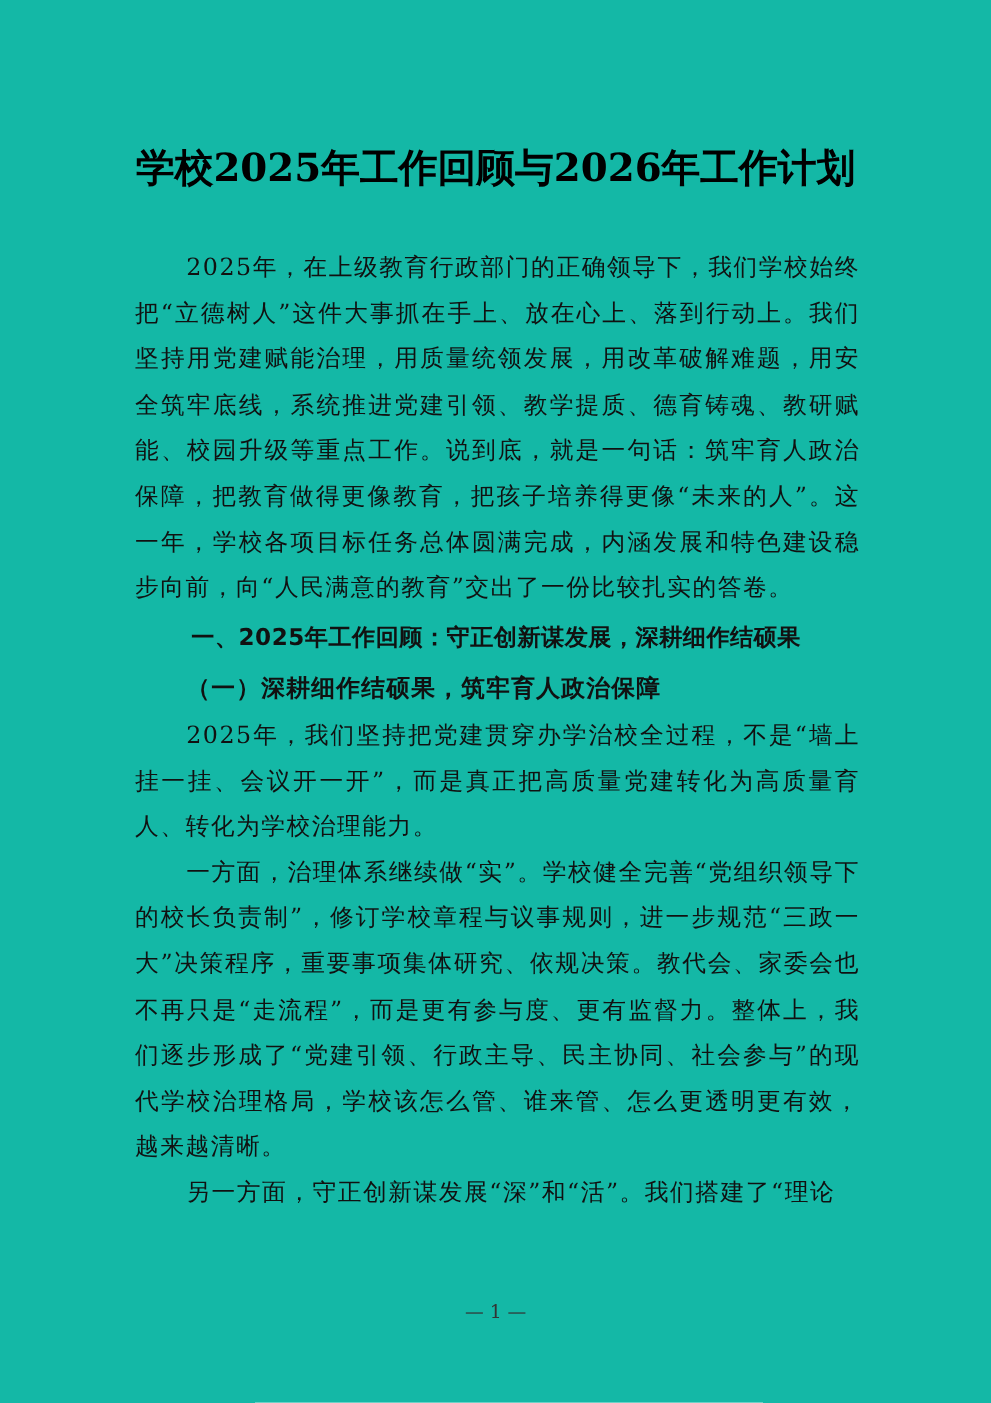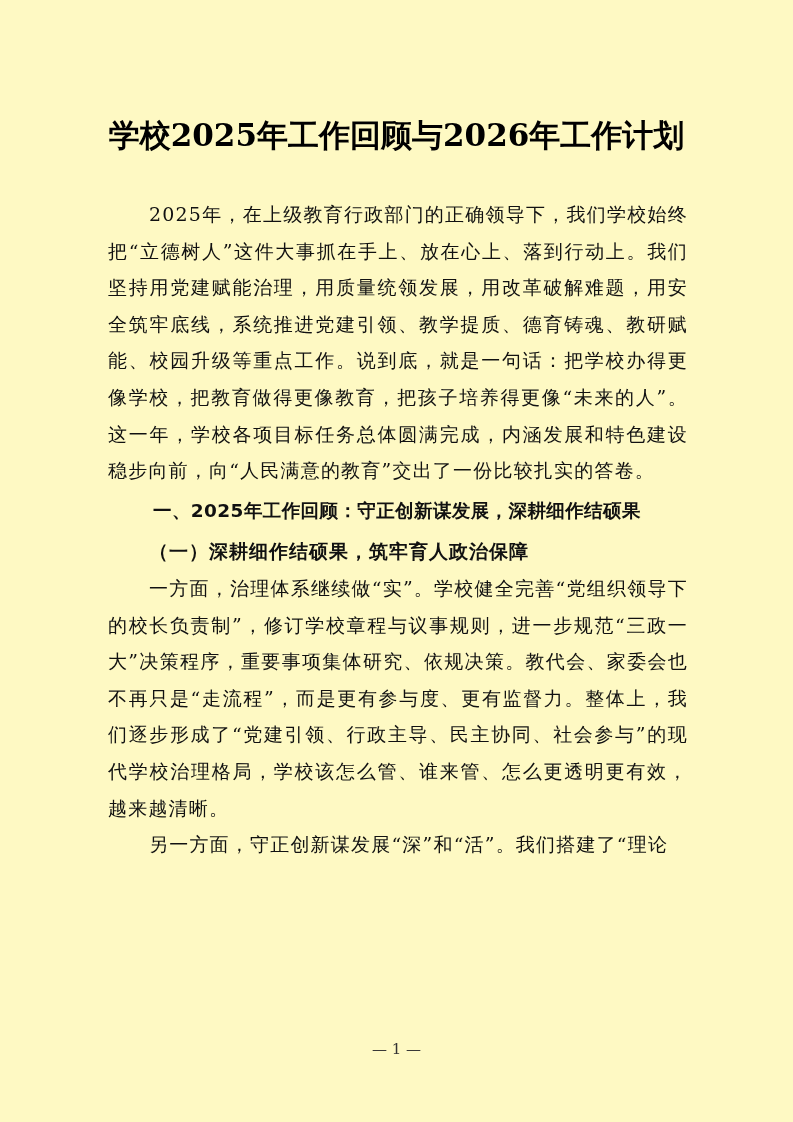--- a/index.html
+++ b/index.html
@@ -1,17 +1,17 @@
 <!DOCTYPE html>
 <html><head>
 <meta charset="utf-8">
 <style>
   html, body { margin: 0; padding: 0; background: #ffffff; }
   body { width: 793px; height: 1122px; position: relative; overflow: hidden; color: #111; }
-  .page { position: absolute; left: 0; top: 0; width: 793px; height: 1122px; background: #fef9c3; }
+  .page { position: absolute; left: 0; top: 0; width: 793px; height: 1122px; background: #14b8a6; }
   .title {
     position: absolute; left: 0; top: 113px; width: 793px; text-align: center;
     font-family: "DejaVu Serif", "Liberation Serif", serif; font-weight: bold;
     font-size: 31px; letter-spacing: 0px; color: #000; line-height: 44px;
   }
   .body {
     position: absolute; left: 108px; top: 196px; width: 580px;
     font-family: "DejaVu Serif", "Liberation Serif", serif;
     font-size: 19px; line-height: 36.6px; color: #111;
     text-align: justify; text-justify: inter-character; letter-spacing: 1.2px;
@@ -30,21 +30,22 @@
     font-family: "DejaVu Serif", "Liberation Serif", serif; font-size: 15px; color: #333;
   }
 </style>
 </head>
 <body>
 
 <div class="page">
   <div class="title">学校2025年工作回顾与2026年工作计划</div>
 
   <div class="body">
-    <p>2025年，在上级教育行政部门的正确领导下，我们学校始终把“立德树人”这件大事抓在手上、放在心上、落到行动上。我们坚持用党建赋能治理，用质量统领发展，用改革破解难题，用安全筑牢底线，系统推进党建引领、教学提质、德育铸魂、教研赋能、校园升级等重点工作。说到底，就是一句话：把学校办得更像学校，把教育做得更像教育，把孩子培养得更像“未来的人”。这一年，学校各项目标任务总体圆满完成，内涵发展和特色建设稳步向前，向“人民满意的教育”交出了一份比较扎实的答卷。</p>
+    <p>2025年，在上级教育行政部门的正确领导下，我们学校始终把“立德树人”这件大事抓在手上、放在心上、落到行动上。我们坚持用党建赋能治理，用质量统领发展，用改革破解难题，用安全筑牢底线，系统推进党建引领、教学提质、德育铸魂、教研赋能、校园升级等重点工作。说到底，就是一句话：筑牢育人政治保障，把教育做得更像教育，把孩子培养得更像“未来的人”。这一年，学校各项目标任务总体圆满完成，内涵发展和特色建设稳步向前，向“人民满意的教育”交出了一份比较扎实的答卷。</p>
     <div class="h1">一、2025年工作回顾：守正创新谋发展，深耕细作结硕果</div>
     <div class="h2">（一）深耕细作结硕果，筑牢育人政治保障</div>
+    <p>2025年，我们坚持把党建贯穿办学治校全过程，不是“墙上挂一挂、会议开一开”，而是真正把高质量党建转化为高质量育人、转化为学校治理能力。</p>
     <p>一方面，治理体系继续做“实”。学校健全完善“党组织领导下的校长负责制”，修订学校章程与议事规则，进一步规范“三政一大”决策程序，重要事项集体研究、依规决策。教代会、家委会也不再只是“走流程”，而是更有参与度、更有监督力。整体上，我们逐步形成了“党建引领、行政主导、民主协同、社会参与”的现代学校治理格局，学校该怎么管、谁来管、怎么更透明更有效，越来越清晰。</p>
     <p>另一方面，守正创新谋发展“深”和“活”。我们搭建了“理论</p>
   </div>
 
   <div class="footer">— 1 —</div>
 </div>
 
 </body></html>

